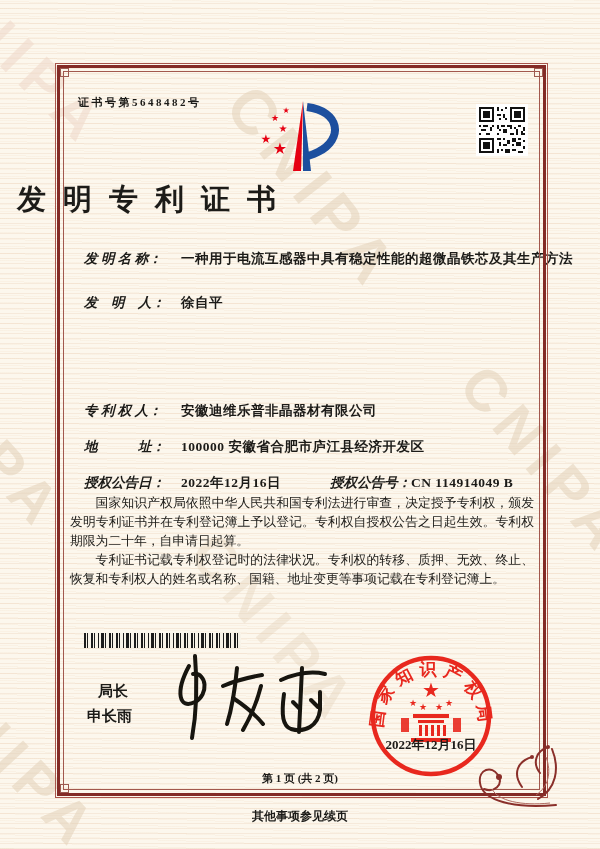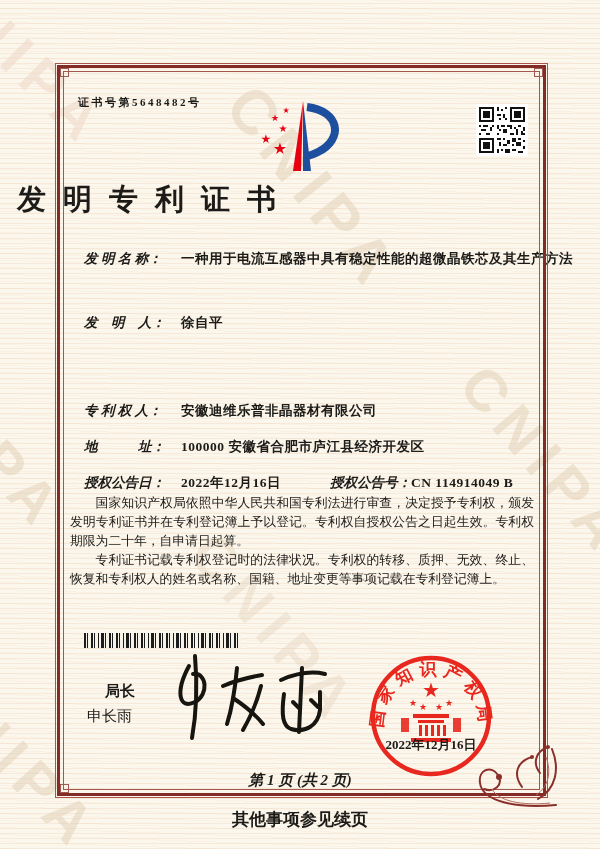--- a/index.html
+++ b/index.html
@@ -44,47 +44,47 @@
 
   .cert-no{left:78px;top:95px;font-size:11px;font-weight:600;letter-spacing:2.5px;}
   .qr-wrap{left:476px;top:104px;width:52px;height:52px;background:#fff;}
   .qr-wrap svg{position:absolute;left:3px;top:3px;}
   .title{left:0;right:0;top:180px;font-size:29px;font-weight:700;
     letter-spacing:17px;padding-left:17px;}
 
   .field-row{left:84px;width:460px;font-size:13.5px;font-weight:600;white-space:nowrap;}
   .field-row .lbl{display:inline-block;min-width:97px;white-space:pre;font-style:italic;}
   .field-row .val{letter-spacing:.5px;}
-  .fr0{top:250px;} .fr1{top:294px;margin-top:20px;} .fr2{top:330px;} .fr3{top:366px;}
+  .fr0{top:250px;} .fr1{top:294px;} .fr2{top:330px;} .fr3{top:366px;}
   .fr4{top:402px;} .fr5{top:438px;} .fr6{top:474px;}
   .pair2{position:absolute;left:246px;top:0;white-space:nowrap;}
 
   .paras{left:70px;top:494px;width:464px;font-size:12.8px;line-height:19px;
     font-weight:500;text-align:justify;}
   .paras p{margin:0;text-indent:2em;}
 
   .barcode{left:84px;top:633px;width:157px;height:15px;
     background:repeating-linear-gradient(90deg,
       #1c1c1c 0 2px,#f8f3e8 2px 3px,#1c1c1c 3px 4px,#f8f3e8 4px 7px,
       #1c1c1c 7px 9px,#f8f3e8 9px 10px,#1c1c1c 10px 11px,#f8f3e8 11px 14px,
       #1c1c1c 14px 15px,#f8f3e8 15px 17px,#1c1c1c 17px 20px,#f8f3e8 20px 21px,
       #1c1c1c 21px 22px,#f8f3e8 22px 25px);}
 
-  .officer-title{left:105px;top:682px;font-size:15px;font-weight:700;
+  .officer-title{left:98px;top:682px;font-size:15px;font-weight:700;
     font-family:"Liberation Sans","DejaVu Sans",sans-serif;}
-  .officer-name{left:87px;top:707px;font-size:15px;font-weight:400;
+  .officer-name{left:87px;top:707px;font-size:15px;font-weight:700;
     font-family:"Liberation Sans","DejaVu Sans",sans-serif;}
   .signature{left:165px;top:650px;}
 
   .seal{left:365px;top:650px;}
   .seal-date{left:355px;top:736px;width:152px;text-align:center;font-size:13px;
     font-weight:700;z-index:2;}
 
-  .page-num{left:0;right:0;top:771px;text-align:center;font-size:15px;font-weight:600;font-style:italic;}
-  .footer-note{left:0;right:0;top:808px;text-align:center;font-size:17px;font-weight:600;z-index:3;}
+  .page-num{left:0;right:0;top:771px;text-align:center;font-size:11px;font-weight:600;}
+  .footer-note{left:0;right:0;top:808px;text-align:center;font-size:12px;font-weight:600;z-index:3;}
 </style>
 </head>
 <body>
 
 <div class="guilloche"></div>
 
 <span class="watermark wm1">CNIPA</span>
 <span class="watermark wm2">CNIPA</span>
 <span class="watermark wm3">CNIPA</span>
 <span class="watermark wm4">CNIPA</span>

